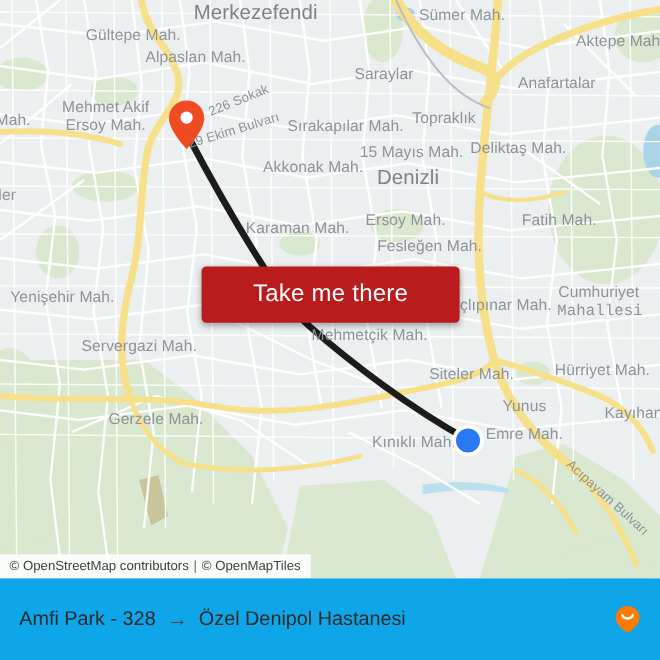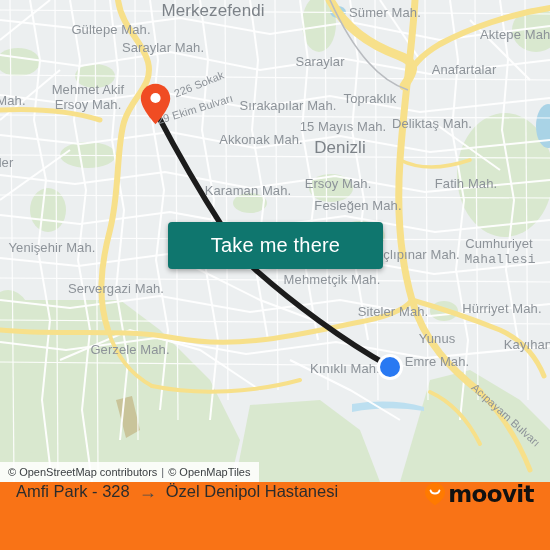--- a/index.html
+++ b/index.html
@@ -32,21 +32,21 @@
   .lbl.town{color:#8d9399;font-size:13px;}
   .lbl.road{color:#8d9399;font-size:11px;font-weight:400;}
 
   
   #origin-pin{position:absolute;left:140px;top:83px;width:31px;height:42px;}
   #dest-dot{position:absolute;left:376px;top:353px;width:28px;height:28px;}
 
   
   #take-me-there{
     position:absolute;left:168px;top:222px;width:215px;height:47px;
-    background:#0f766e;
+    background:#b91c1c;
     color:#ffffff;
     border:none;border-radius:4px;
     font-family:"Liberation Sans", sans-serif;
     font-size:20px;
     letter-spacing:.2px;
     cursor:pointer;
     box-shadow:0 2px 5px rgba(0,0,0,.32);
     display:flex;align-items:center;justify-content:center;
     padding:0;
   }
@@ -59,22 +59,22 @@
     display:flex;align-items:center;
     padding:0 8px 0 8px;
     font-size:11px;color:#3c4043;
     white-space:nowrap;
   }
   #attribution .sep{margin:0 4px;color:#5f6368;}
 
   
   #footer{
     position:absolute;left:0;top:482px;width:550px;height:68px;
-    background:#f97316;
-    display:flex;align-items:flex-start;
+    background:#0ea5e9;
+    display:flex;align-items:center;
     padding:0 16px;box-sizing:border-box;
   }
   #route-title{
     display:flex;align-items:center;gap:9px;
     font-size:16.5px;color:#2c2c2c;white-space:nowrap;
   }
   #route-title .arrow{font-size:18px;color:#4a4a4a;line-height:1;}
   #moovit-logo{
     margin-left:auto;display:flex;align-items:center;gap:2px;
   }
@@ -202,21 +202,21 @@
       <path d="M330,0 C340,22 352,44 368,62 C382,78 396,86 408,90" stroke="#b9bcc0" stroke-width="1.6" fill="none"></path>
 
       <path id="route" d="M156,112 C176,150 200,192 222,226 C240,254 246,262 258,272 C292,302 342,340 389,366" stroke="#1c1c1c" stroke-width="5.5" fill="none" stroke-linecap="round"></path>
     </svg>
 
     <div id="labels">
         <div class="lbl city" style="left: 213px; top: 11px;">Merkezefendi</div>
         <div class="lbl town" style="left: 385px; top: 12px; text-align: right;">Sümer Mah.</div>
         <div class="lbl town" style="left: 111px; top: 29px;">Gültepe Mah.</div>
         <div class="lbl town" style="left: 517px; top: 34px;">Aktepe Mah.</div>
-        <div class="lbl town" style="left: 163px; top: 47px;">Saraylar Mah.</div>
+        <div class="lbl town" style="left: 163px; top: 47px;">Alpaslan Mah.</div>
         <div class="lbl town" style="left: 320px; top: 61px;">Saraylar</div>
         <div class="lbl town" style="left: 464px; top: 69px;">Anafartalar</div>
         <div class="lbl town" style="left: 88px; top: 89px;">Mehmet Akif</div>
         <div class="lbl road" style="left: 199px; top: 84px; transform: translate(-50%, -50%) rotate(-22deg);">226 Sokak</div>
         <div class="lbl town" style="left: 88px; top: 104px;">Ersoy Mah.</div>
         <div class="lbl town" style="left: 288px; top: 105px;">Sırakapılar Mah.</div>
         <div class="lbl town" style="left: 370px; top: 98px;">Topraklık</div>
         <div class="lbl road" style="left: 195px; top: 109px; transform: translate(-50%, -50%) rotate(-17deg);">29 Ekim Bulvarı</div>
         <div class="lbl town" style="left: 343px; top: 126px;">15 Mayıs Mah.</div>
         <div class="lbl town" style="left: 432px; top: 123px;">Deliktaş Mah.</div>
@@ -225,21 +225,21 @@
         <div class="lbl city" style="left: 340px; top: 148px;">Denizli</div>
         <div class="lbl town" style="left: 6px; top: 162px;">ler</div>
         <div class="lbl town" style="left: 248px; top: 190px;">Karaman Mah.</div>
         <div class="lbl town" style="left: 338px; top: 183px;">Ersoy Mah.</div>
         <div class="lbl town" style="left: 466px; top: 183px;">Fatih Mah.</div>
         <div class="lbl town" style="left: 358px; top: 205px;">Fesleğen Mah.</div>
         <div class="lbl town" style="left: 52px; top: 247px;">Yenişehir Mah.</div>
         <div class="lbl town" style="left: 499px; top: 243px;">Cumhuriyet</div>
         <div class="lbl town" style="left: 412px; top: 254px;">Kılıçlıpınar Mah.</div>
         <div class="lbl town" style="left: 500px; top: 259px; font-family: Liberation Mono, monospace;">Mahallesi</div>
-        <div class="lbl town" style="left: 332px; top: 279px;">Mehmetçik Mah.</div>
+        <div class="lbl town" style="left: 308px; top: 279px;">Mehmetçik Mah.</div>
         <div class="lbl town" style="left: 116px; top: 288px;">Servergazi Mah.</div>
         <div class="lbl town" style="left: 393px; top: 311px;">Siteler Mah.</div>
         <div class="lbl town" style="left: 502px; top: 308px;">Hürriyet Mah.</div>
         <div class="lbl town" style="left: 130px; top: 349px;">Gerzele Mah.</div>
         <div class="lbl town" style="left: 437px; top: 338px;">Yunus</div>
         <div class="lbl town" style="left: 528px; top: 344px;">Kayıhan</div>
         <div class="lbl town" style="left: 437px; top: 361px;">Emre Mah.</div>
         <div class="lbl town" style="left: 345px; top: 368px;">Kınıklı Mah.</div>
         <div class="lbl road" style="left: 506px; top: 415px; transform: translate(-50%, -50%) rotate(42deg);">Acıpayam Bulvarı</div>
       </div>
@@ -273,16 +273,15 @@
       <span>Amfi Park - 328</span>
       <span class="arrow">→</span>
       <span>Özel Denipol Hastanesi</span>
     </div>
     <div id="moovit-logo">
       <svg width="22" height="24" viewBox="0 0 22 24">
         <path d="M11 0.9 C5.4 0.9 1 5.2 1 10.6 C1 17.6 11 23.3 11 23.3
                  C11 23.3 21 17.6 21 10.6 C21 5.2 16.6 0.9 11 0.9 Z" fill="#ff7a00"></path>
         <path d="M6.6 8.6 C7.4 12.4 14.6 12.4 15.4 8.6" stroke="#ffffff" stroke-width="2" fill="none" stroke-linecap="round"></path>
       </svg>
-      <span class="wordmark">moovit</span>
     </div>
   </div>
 </div>
 
 </body></html>

